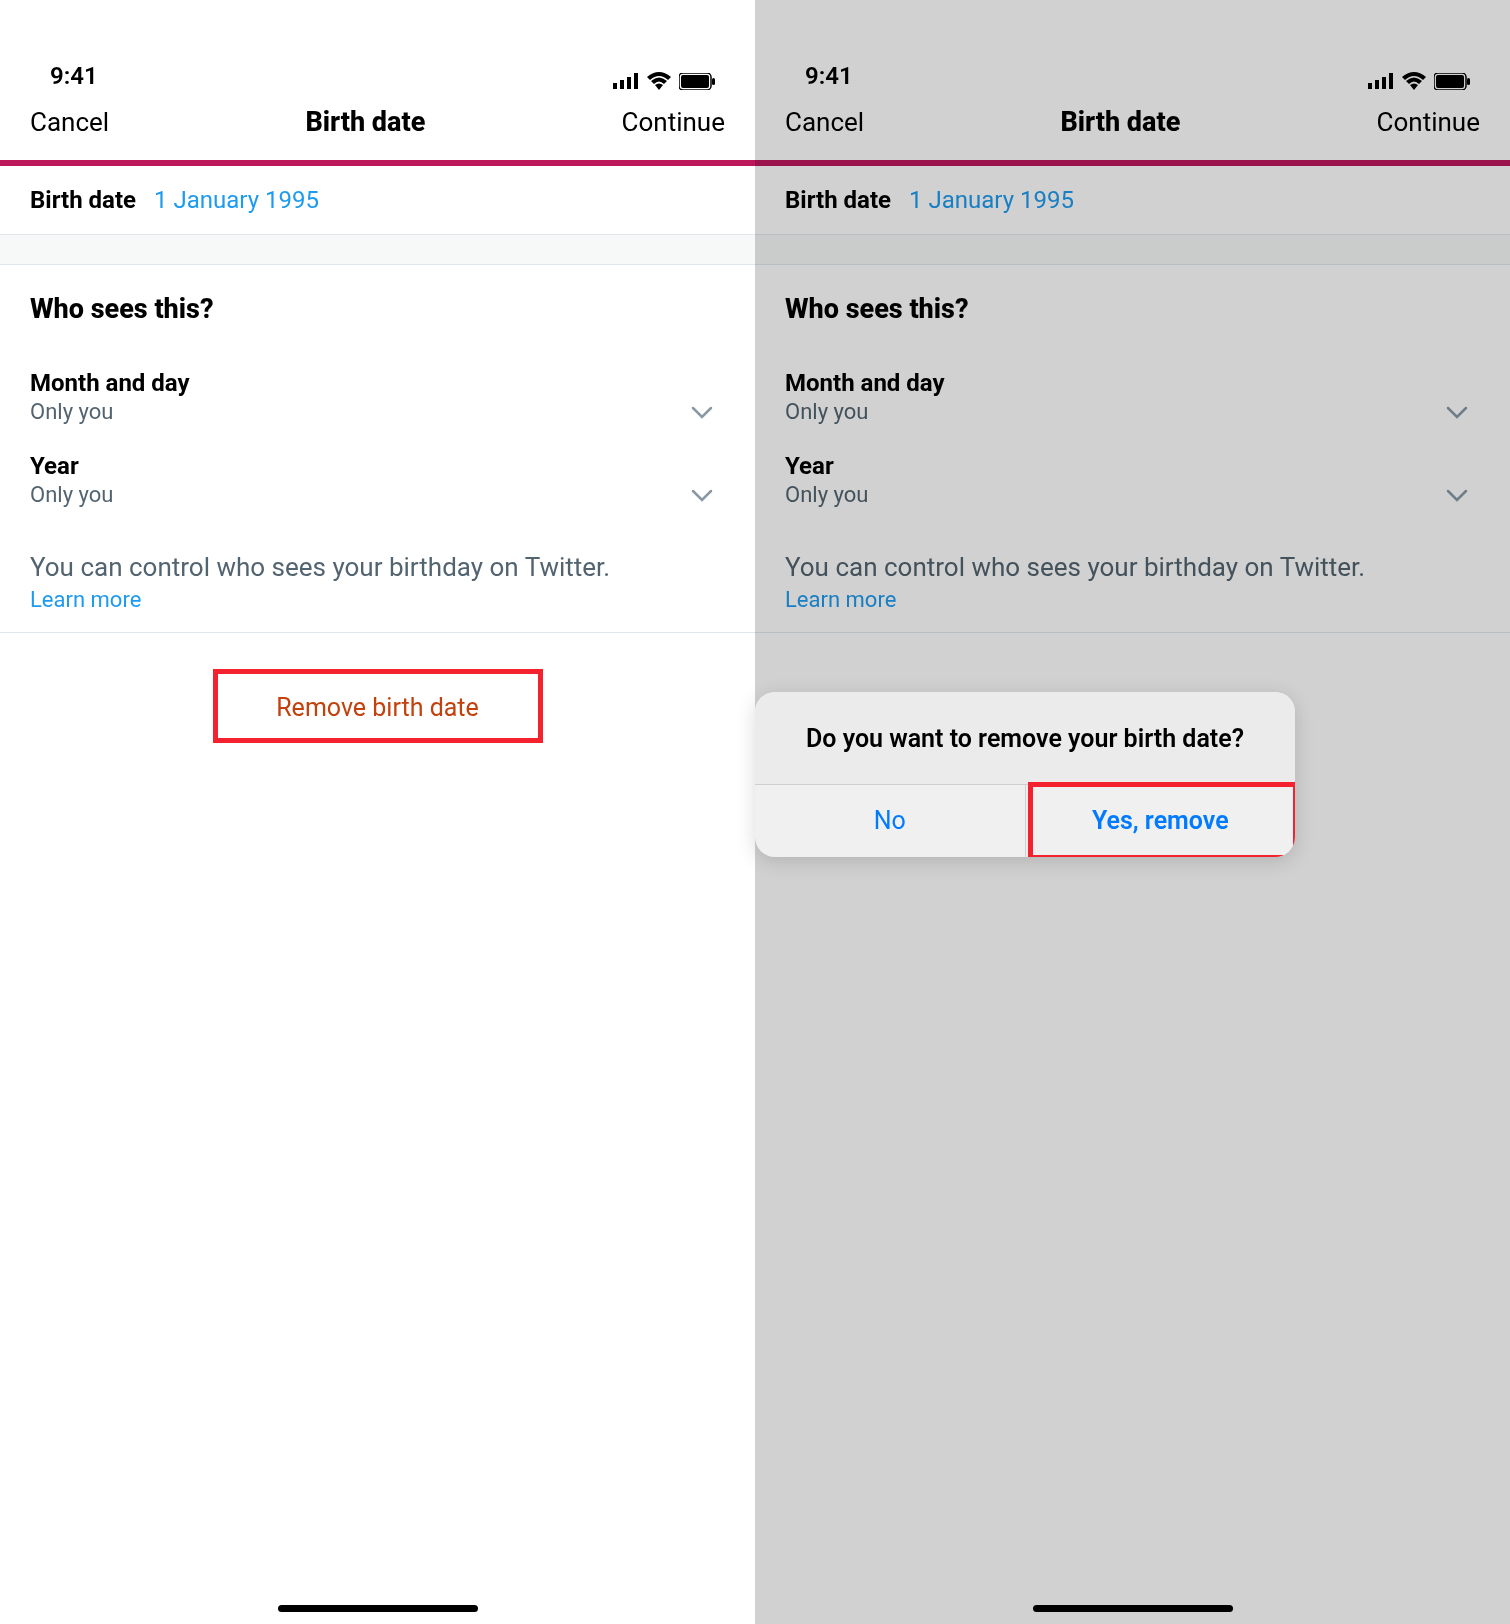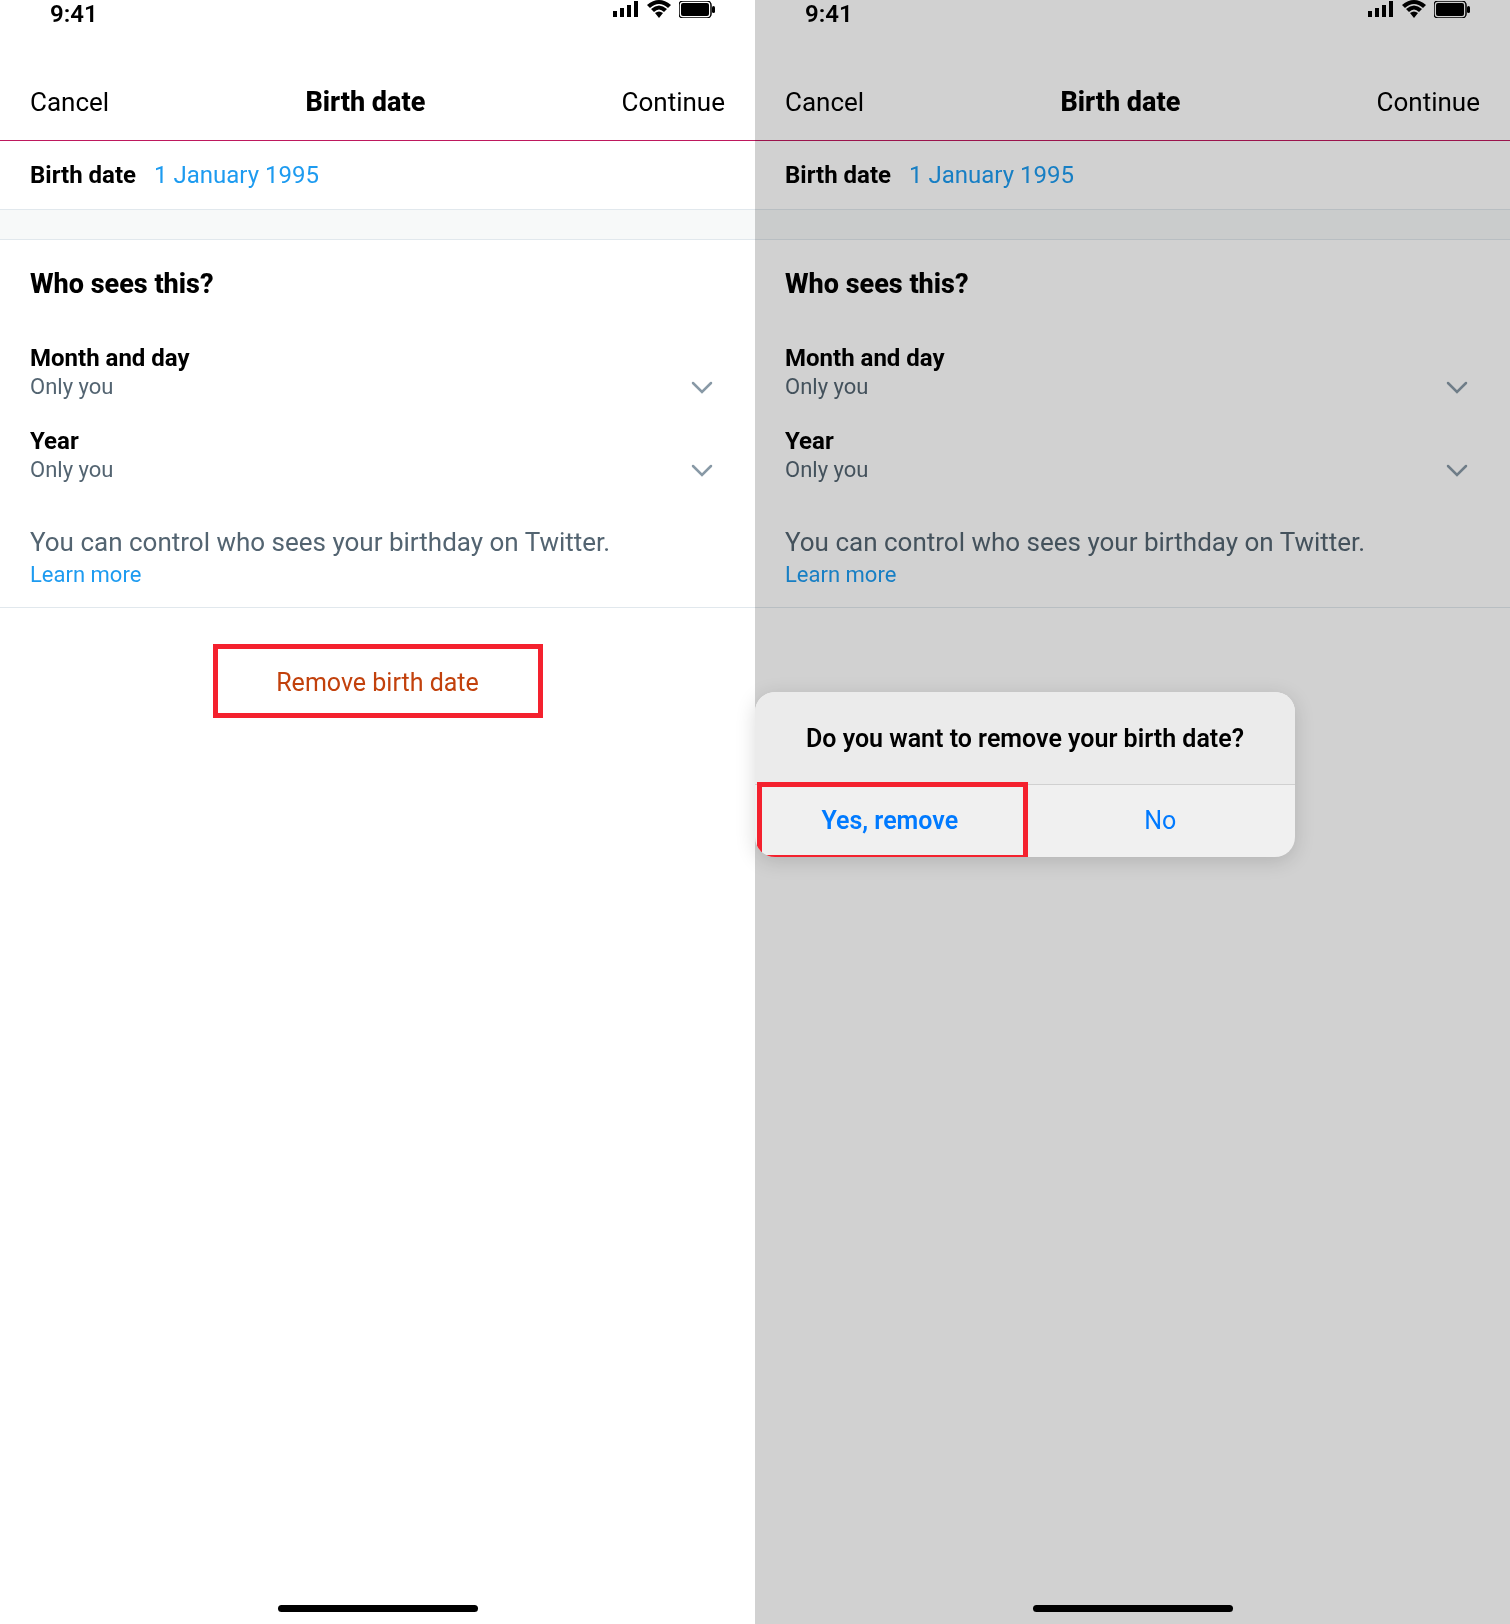--- a/index.html
+++ b/index.html
@@ -28,38 +28,39 @@
       position: absolute;
       inset: 0;
       background: rgba(0,0,0,0.18);
       z-index: 5;
       pointer-events: none;
     }
     
     .status-bar {
       height: 70px;
       display: flex;
-      align-items: flex-start;
+      align-items: flex-end;
       justify-content: space-between;
       padding: 0 40px 0 50px;
       font-size: 24px;
       font-weight: 600;
+      margin-top: 20px;
     }
     .status-right {
       display: flex;
       align-items: center;
       gap: 8px;
     }
     
     .nav-header {
       display: flex;
       align-items: center;
       justify-content: space-between;
       padding: 16px 30px 22px 30px;
-      border-bottom: 1px solid #be185d;
+      border-bottom: 6px solid #be185d;
       font-size: 26px;
     }
     .nav-left {
       color: #000;
       font-weight: 400;
     }
     .nav-title {
       font-weight: 800;
       font-size: 27px;
     }
@@ -357,23 +358,23 @@
       <div class="info-text">You can control who sees your birthday on Twitter.</div>
       <a class="learn-more">Learn more</a>
     </div>
 
     <div class="home-indicator"></div>
 
     <div class="dialog-overlay">
       <div class="dialog">
         <div class="dialog-title">Do you want to remove your birth date?</div>
         <div class="dialog-buttons">
+          <div class="dialog-btn">No</div>
           <div class="dialog-btn bold">
             <span>Yes, remove</span>
             <div class="highlight-box-2"></div>
           </div>
-          <div class="dialog-btn">No</div>
         </div>
       </div>
     </div>
   </div>
 
 </div>
 
 </body></html>

